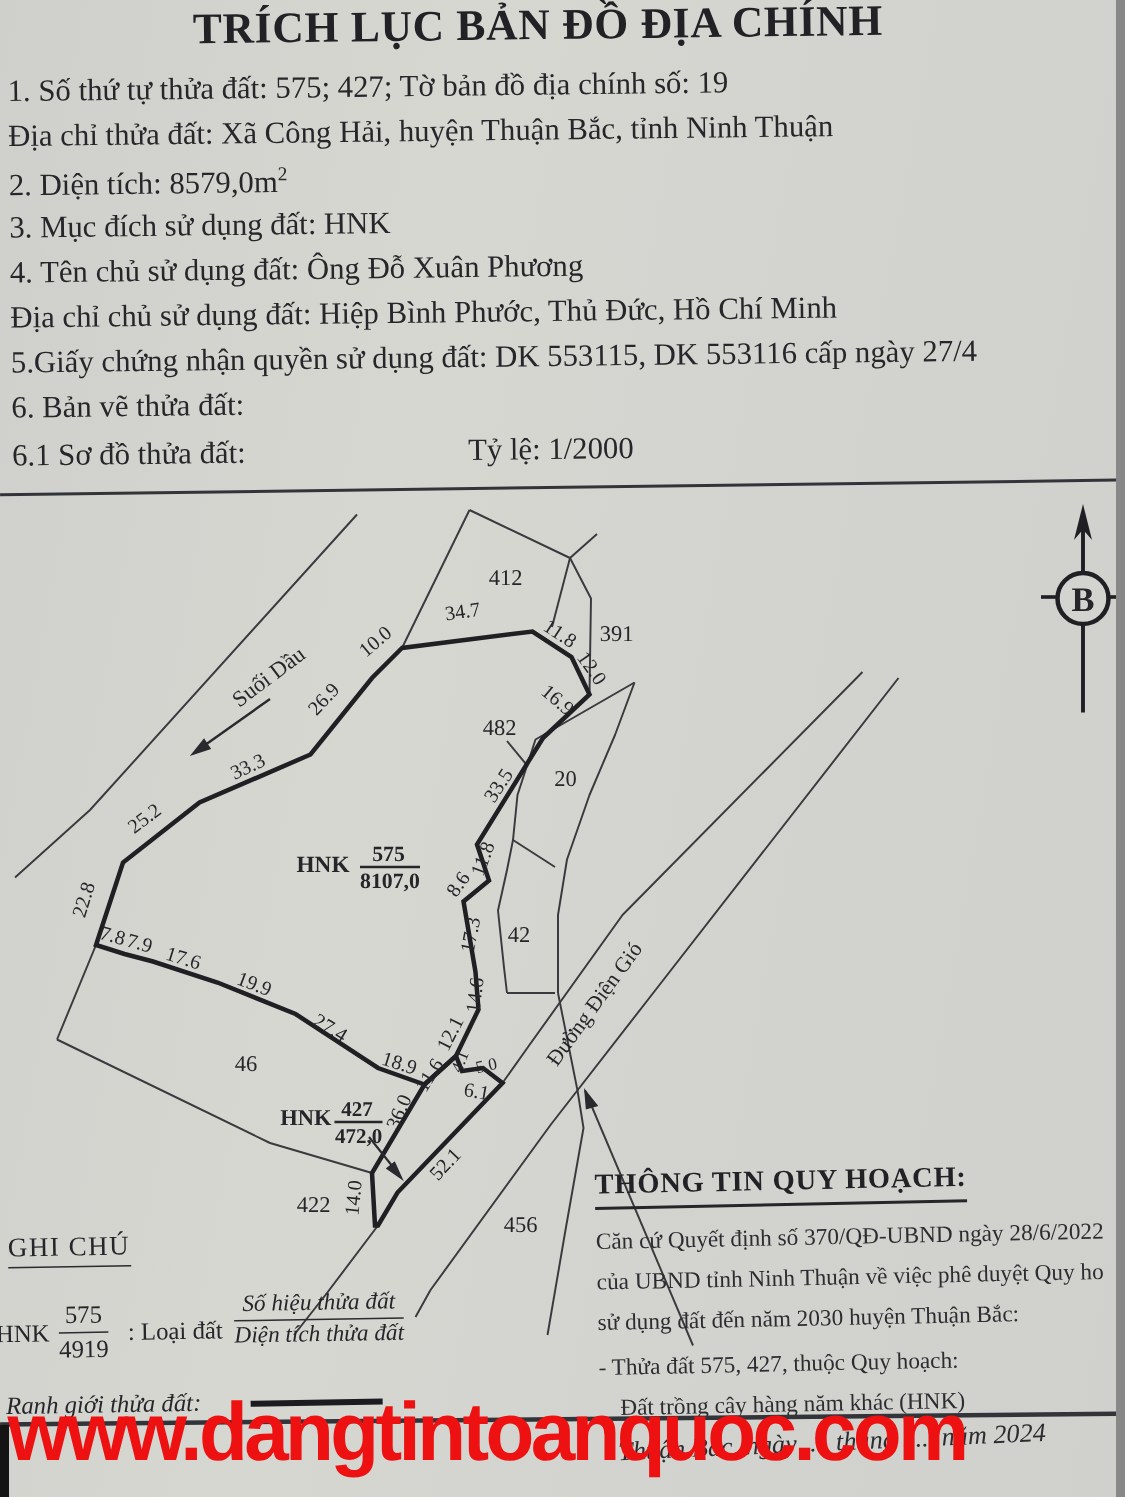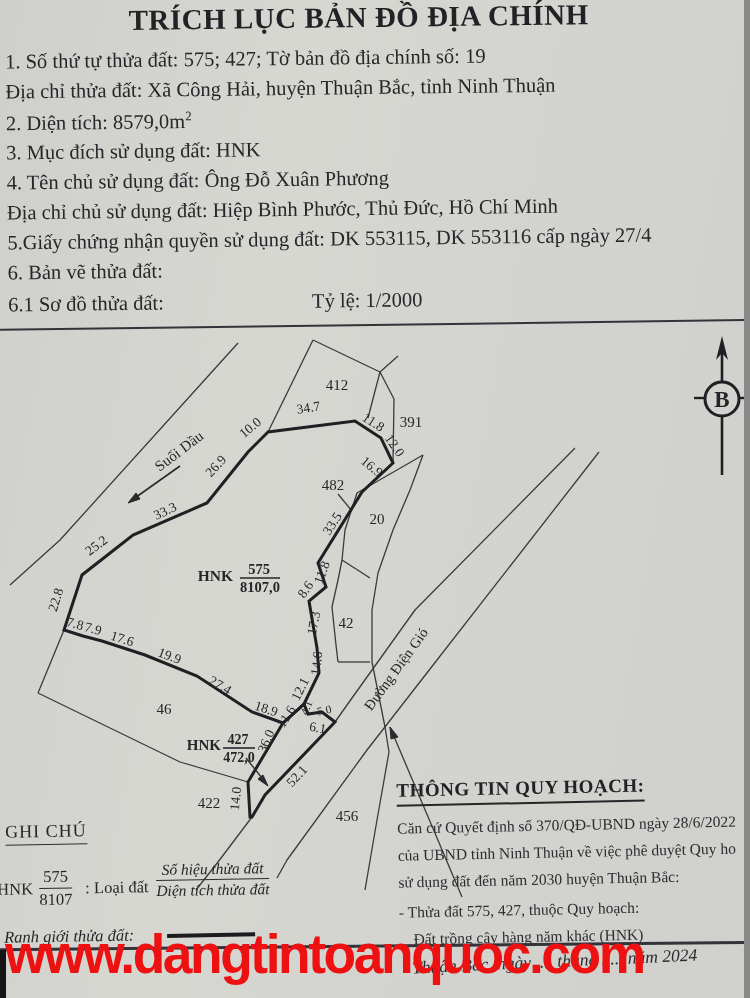--- a/index.html
+++ b/index.html
@@ -161,21 +161,21 @@
       <text x="318" y="624" text-anchor="middle" transform="rotate(-79 318 624)">17.3</text>
       <text x="321" y="664" text-anchor="middle" transform="rotate(-83 321 664)">14.6</text>
     </g>
   </svg>
 
   <div class="notes-block">
     <div class="notes-heading">GHI CHÚ</div>
     <div class="legend-code">HNK</div>
     <div class="frac legend-frac">
       <span class="top">575</span>
-      <span class="bot">8107</span>
+      <span class="bot">4919</span>
     </div>
     <div class="legend-sep">: Loại đất</div>
     <div class="frac legend-frac2">
       <span class="top">Số hiệu thửa đất</span>
       <span class="bot">Diện tích thửa đất</span>
     </div>
     <div class="boundary-row">Ranh giới thửa đất:</div>
     <div class="boundary-sample"></div>
   </div>
 

